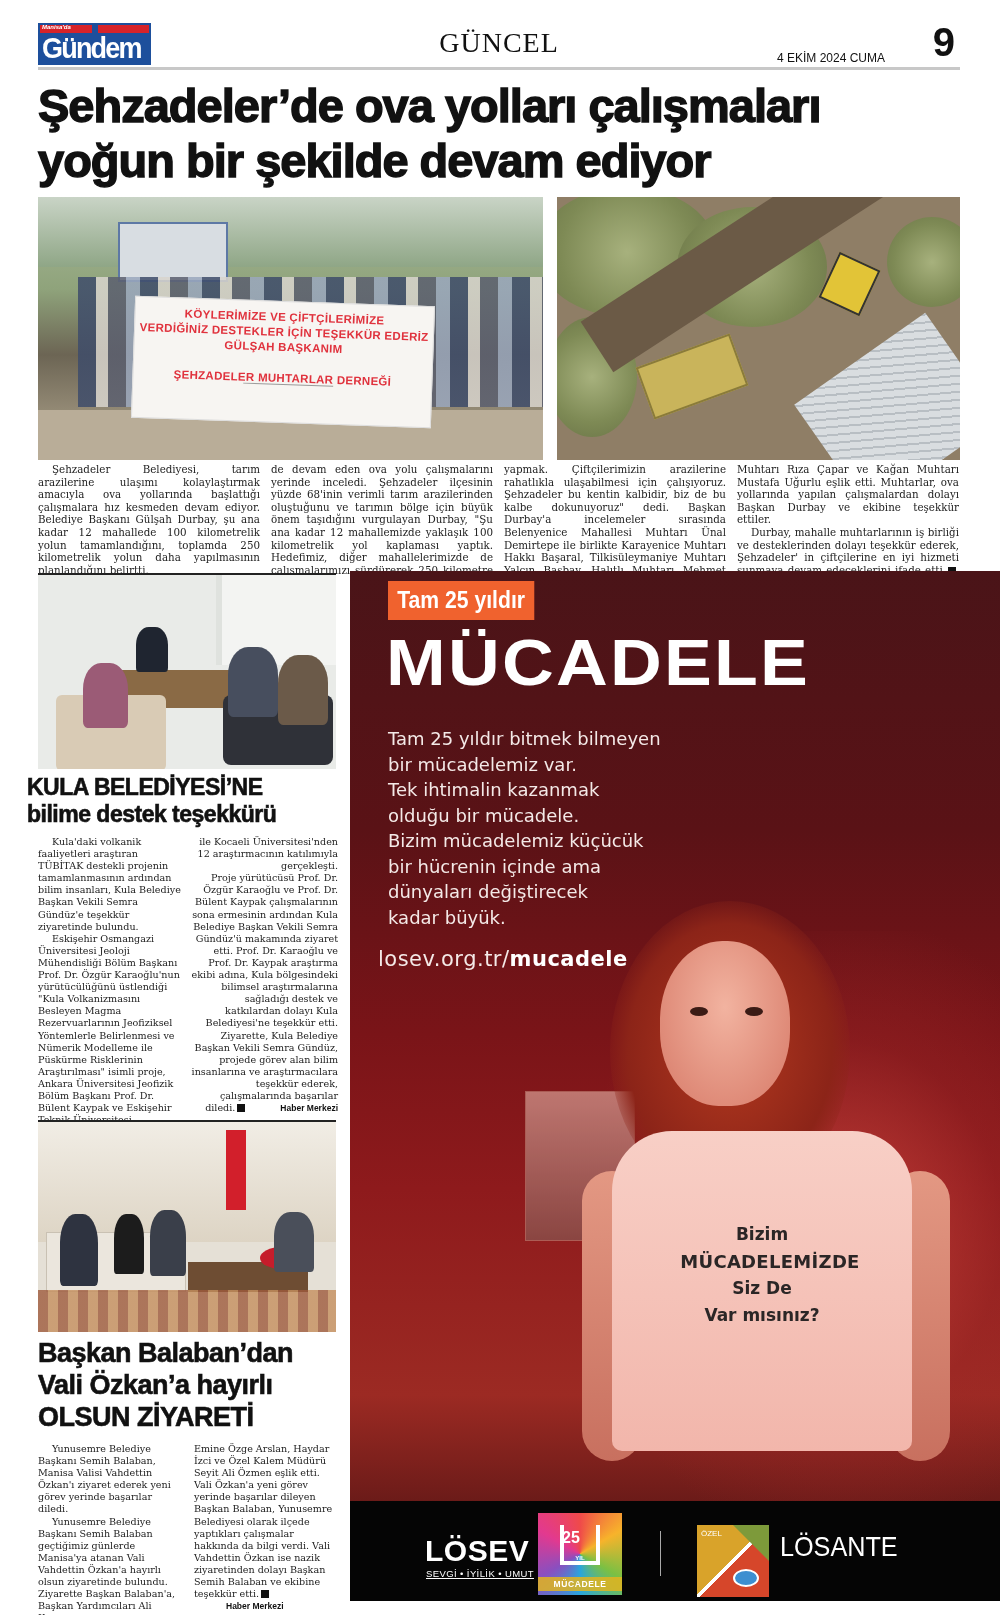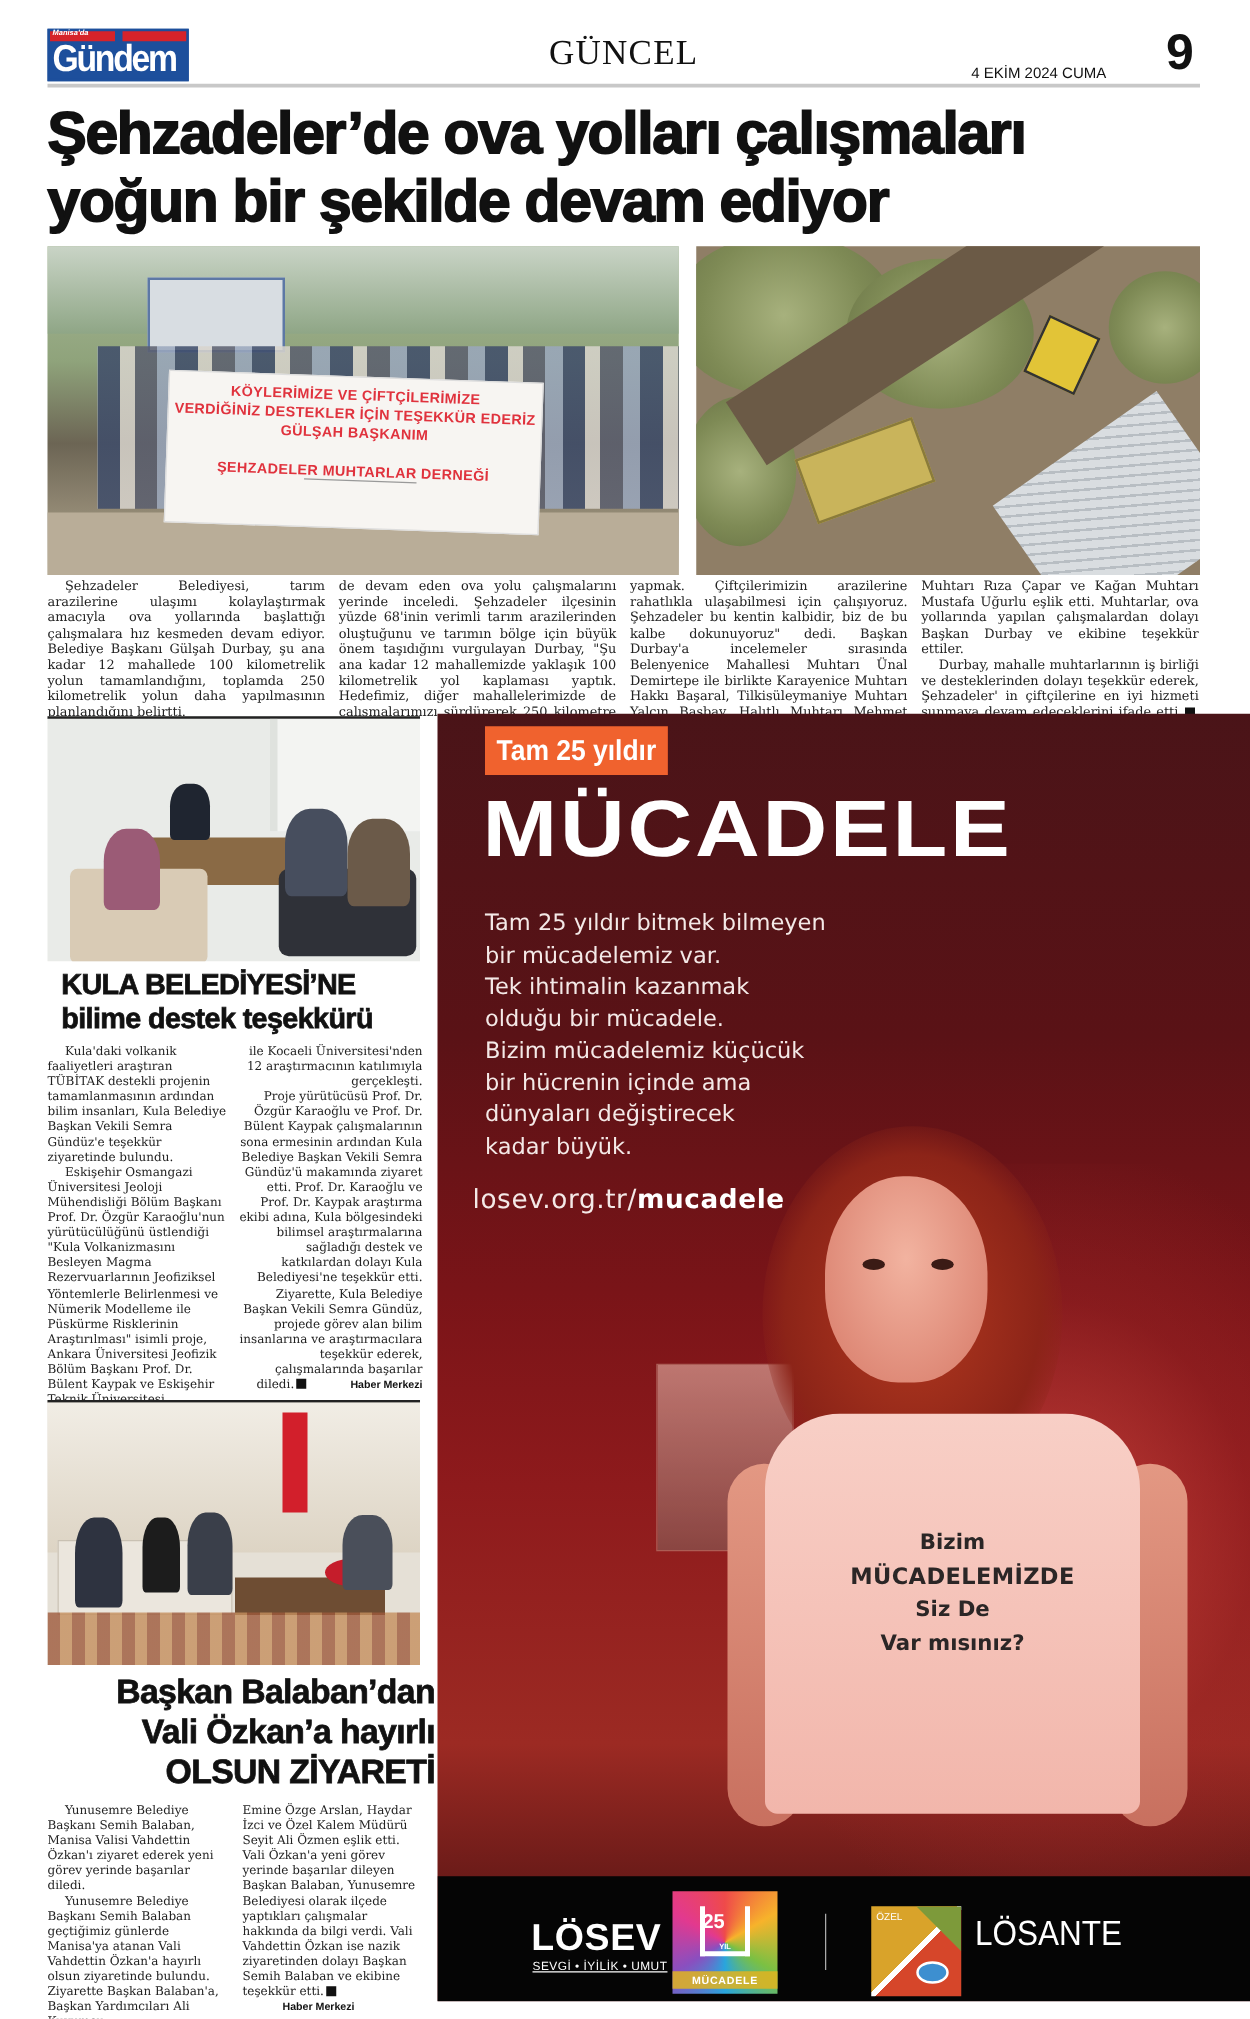--- a/index.html
+++ b/index.html
@@ -163,21 +163,21 @@
   <div class="window"></div>
   <div class="desk"></div>
   <div class="sofa"></div>
   <div class="chair"></div>
   <div class="p" style="left:98px;top:52px;width:32px;height:45px;background:#1f2530;"></div>
   <div class="p" style="left:45px;top:88px;width:45px;height:65px;background:#9b5b76;"></div>
   <div class="p" style="left:190px;top:72px;width:50px;height:70px;background:#474e5e;"></div>
   <div class="p" style="left:240px;top:80px;width:50px;height:70px;background:#6b5a49;"></div>
 </div>
 
-<div class="h2" style="left:49px;top:774px;width:300px;">
+<div class="h2" style="left:27px;top:774px;width:300px;">
   <span>KULA BELEDİYESİ’NE</span><br>
   <span>bilime destek teşekkürü</span>
 </div>
 
 <div class="col" style="left:38px;top:836px;width:146px;font-size:9.6px;line-height:12.1px;text-align:left;">
   <p>Kula'daki volkanik faaliyetleri araştıran TÜBİTAK destekli projenin tamamlanmasının ardından bilim insanları, Kula Belediye Başkan Vekili Semra Gündüz'e teşekkür ziyaretinde bulundu.</p>
   <p>Eskişehir Osmangazi Üniversitesi Jeoloji Mühendisliği Bölüm Başkanı Prof. Dr. Özgür Karaoğlu'nun yürütücülüğünü üstlendiği "Kula Volkanizmasını Besleyen Magma Rezervuarlarının Jeofiziksel Yöntemlerle Belirlenmesi ve Nümerik Modelleme ile Püskürme Risklerinin Araştırılması" isimli proje, Ankara Üniversitesi Jeofizik Bölüm Başkanı Prof. Dr. Bülent Kaypak ve Eskişehir Teknik Üniversitesi</p>
 </div>
 <div class="col" style="left:190px;top:836px;width:148px;font-size:9.6px;line-height:12.1px;text-align:right;">
   <p class="noindent">ile Kocaeli Üniversitesi'nden 12 araştırmacının katılımıyla gerçekleşti.</p>
@@ -190,21 +190,21 @@
   <div class="sofa"></div>
   <div class="table"></div>
   <div class="flowers"></div>
   <div class="rug"></div>
   <div class="p" style="position:absolute;left:22px;top:92px;width:38px;height:72px;background:#2e3340;border-radius:40% 40% 8% 8%;"></div>
   <div class="p" style="position:absolute;left:76px;top:92px;width:30px;height:60px;background:#1c1c1c;border-radius:40% 40% 8% 8%;"></div>
   <div class="p" style="position:absolute;left:112px;top:88px;width:36px;height:66px;background:#3a3f4a;border-radius:40% 40% 8% 8%;"></div>
   <div class="p" style="position:absolute;left:236px;top:90px;width:40px;height:60px;background:#4a4f5a;border-radius:40% 40% 8% 8%;"></div>
 </div>
 
-<div class="h2" style="left:38px;top:1337px;width:310px;font-size:27px;line-height:32px;text-align:right;">
+<div class="h2" style="left:38px;top:1337px;width:310px;font-size:27px;line-height:32px;">
   <span>Başkan Balaban’dan</span><br>
   <span>Vali Özkan’a hayırlı</span><br>
   <span>OLSUN ZİYARETİ</span>
 </div>
 
 <div class="col" style="left:38px;top:1443px;width:146px;font-size:9.6px;line-height:12.1px;text-align:left;">
   <p>Yunusemre Belediye Başkanı Semih Balaban, Manisa Valisi Vahdettin Özkan'ı ziyaret ederek yeni görev yerinde başarılar diledi.</p>
   <p>Yunusemre Belediye Başkanı Semih Balaban geçtiğimiz günlerde Manisa'ya atanan Vali Vahdettin Özkan'a hayırlı olsun ziyaretinde bulundu. Ziyarette Başkan Balaban'a, Başkan Yardımcıları Ali Kuyumcu,</p>
 </div>
 <div class="col" style="left:194px;top:1443px;width:146px;font-size:9.6px;line-height:12.1px;text-align:left;">

